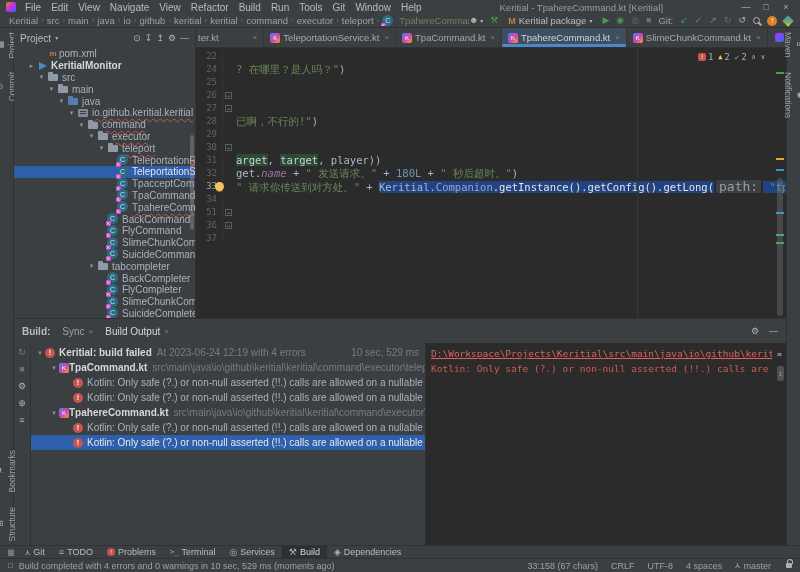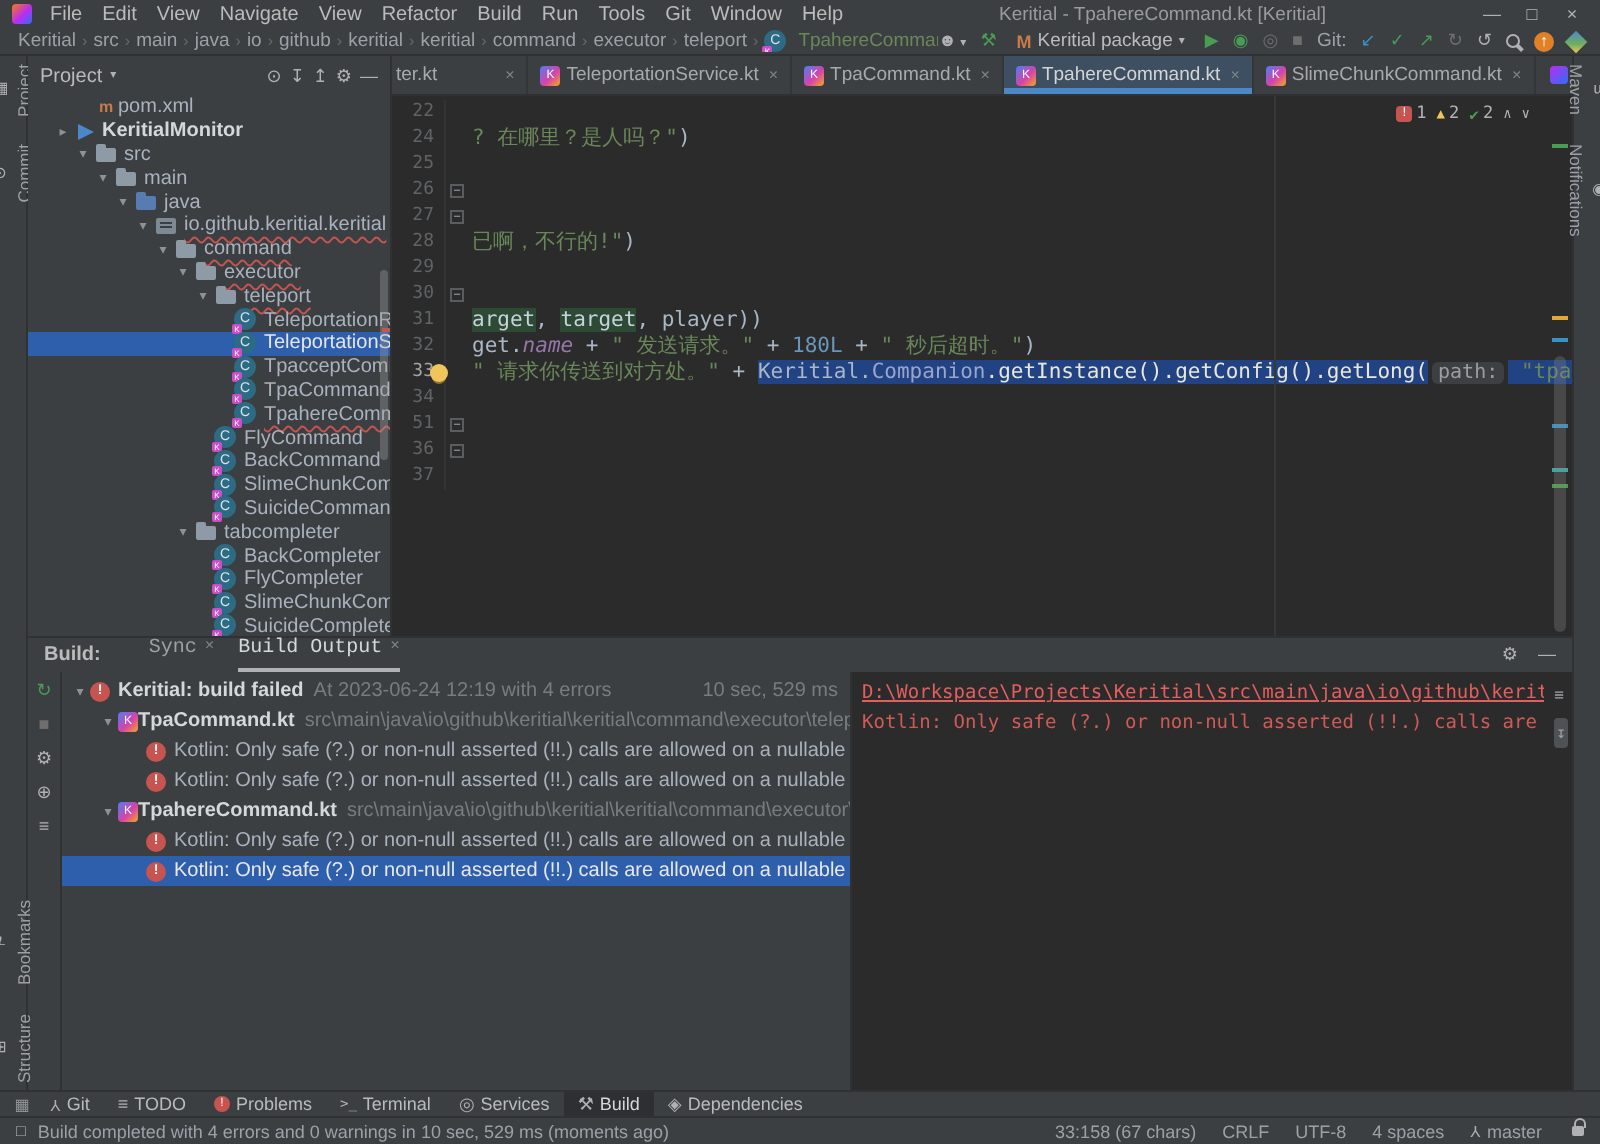--- a/index.html
+++ b/index.html
@@ -95,33 +95,33 @@
   .foldcol { width:12px; flex:none; position:relative; border-left:1px solid #313335; }
   .foldbox { position:absolute; left:2px; top:3px; width:7px; height:7px; border:1px solid #5A5D5F; color:#9DA0A8;
     font-size:6px; line-height:5px; text-align:center; background:#2B2B2B; }
   .bulb { position:absolute; left:-8px; top:2px; width:9px; height:9px; border-radius:50%; background:#F2C55C;
     box-shadow:0 2px 0 -1px #8a7432; z-index:2; }
   .code { flex:1; padding-left:2px; overflow:hidden; }
   .c-pln { color:#A9B7C6; } .c-str { color:#6A8759; } .c-num { color:#6897BB; }
   .c-prop { color:#9876AA; font-style:italic; } .c-comp { color:#9AA5C9; } .c-fn { color:#E8E6D8; }
   .c-hl { color:#C8D2DC; background:#2D4A35; }
   .seltok { background:#214283; }
-  .c-hint { background:#3D4043; color:#9C9C9C; border-radius:3px; font-size:10px; padding:0 3px; margin:0 2px; }
+  .c-hint { background:#3D4043; color:#9C9C9C; border-radius:3px; font-size:13px; padding:0 3px; margin:0 2px; }
   .marginline { position:absolute; top:0; bottom:0; left:441px; width:1px; background:#36383A; }
   .inspections { position:absolute; top:3px; right:18px; display:flex; align-items:center; gap:5px; font-size:8.5px;
     color:#AFB1B3; background:rgba(43,43,43,.85); padding:1px 3px; }
   .errsq { width:8px; height:8px; border-radius:2px; background:#C75450; color:#fff; font-size:6px; line-height:8px; text-align:center; display:inline-block; }
   .stripe { position:absolute; right:0; top:0; width:12px; height:100%; }
   .mark { position:absolute; right:2px; width:8px; height:2px; }
   .sthumb { position:absolute; right:3px; width:6px; background:rgba(140,140,140,.30); border-radius:3px; }
 
   
   .buildpanel { flex:1; min-height:0; border-top:1px solid #2F3133; display:flex; flex-direction:column; background:#3C3F41; }
-  .bhead { height:17px; flex:none; display:flex; align-items:center; font-size:10px; padding:0 8px; gap:24px; color:#BBBBBB; position:relative; }
-  .btab { display:flex; gap:4px; height:100%; color:#9DA0A8;font-family:Liberation Mono, monospace; }
+  .bhead { height:17px; flex:none; display:flex; align-items:center; font-size:10px; padding:12px 8px; gap:12px; color:#BBBBBB; position:relative; }
+  .btab { display:flex; align-items:center; gap:4px; height:100%; color:#9DA0A8; }
   .btab.active { color:#D5D8DB; box-shadow:inset 0 -2px 0 #AFB1B3; }
   .btab .x { font-size:8px; color:#7F8486; }
   .bheadtools { position:absolute; right:8px; display:flex; gap:10px; }
   .bbody { flex:1; display:flex; min-height:0; }
   .btools { width:17px; flex:none; border-right:1px solid #2F3133; display:flex; flex-direction:column; align-items:center;
     padding-top:5px; gap:8px; font-size:9px; }
   .btree { width:394px; flex:none; overflow:hidden; font-size:10px; padding-top:2px; }
   .brow { display:flex; align-items:center; height:15px; white-space:nowrap; color:#A9B2BE; overflow:hidden; }
   .brow.selected { background:#2D5FAD; color:#E8E8E8; }
   .bchev { width:10px; flex:none; text-align:center; font-size:7px; color:#8E9294; }
@@ -345,26 +345,26 @@
                 <span class="tlabel">TpaCommand</span>
               </div>
               <div class="trow" style="padding-left: 92px;">
                 <span class="chev"></span>
                 <span class="tico kclass"></span>
                 <span class="tlabel err">TpahereCommand</span>
               </div>
               <div class="trow" style="padding-left: 82px;">
                 <span class="chev"></span>
                 <span class="tico kclass"></span>
+                <span class="tlabel">BackCommand</span>
+              </div>
+              <div class="trow" style="padding-left: 82px;">
+                <span class="chev"></span>
+                <span class="tico kclass"></span>
                 <span class="tlabel">FlyCommand</span>
-              </div>
-              <div class="trow" style="padding-left: 82px;">
-                <span class="chev"></span>
-                <span class="tico kclass"></span>
-                <span class="tlabel">BackCommand</span>
               </div>
               <div class="trow" style="padding-left: 82px;">
                 <span class="chev"></span>
                 <span class="tico kclass"></span>
                 <span class="tlabel">SlimeChunkCommand</span>
               </div>
               <div class="trow" style="padding-left: 82px;">
                 <span class="chev"></span>
                 <span class="tico kclass"></span>
                 <span class="tlabel">SuicideCommand</span>

